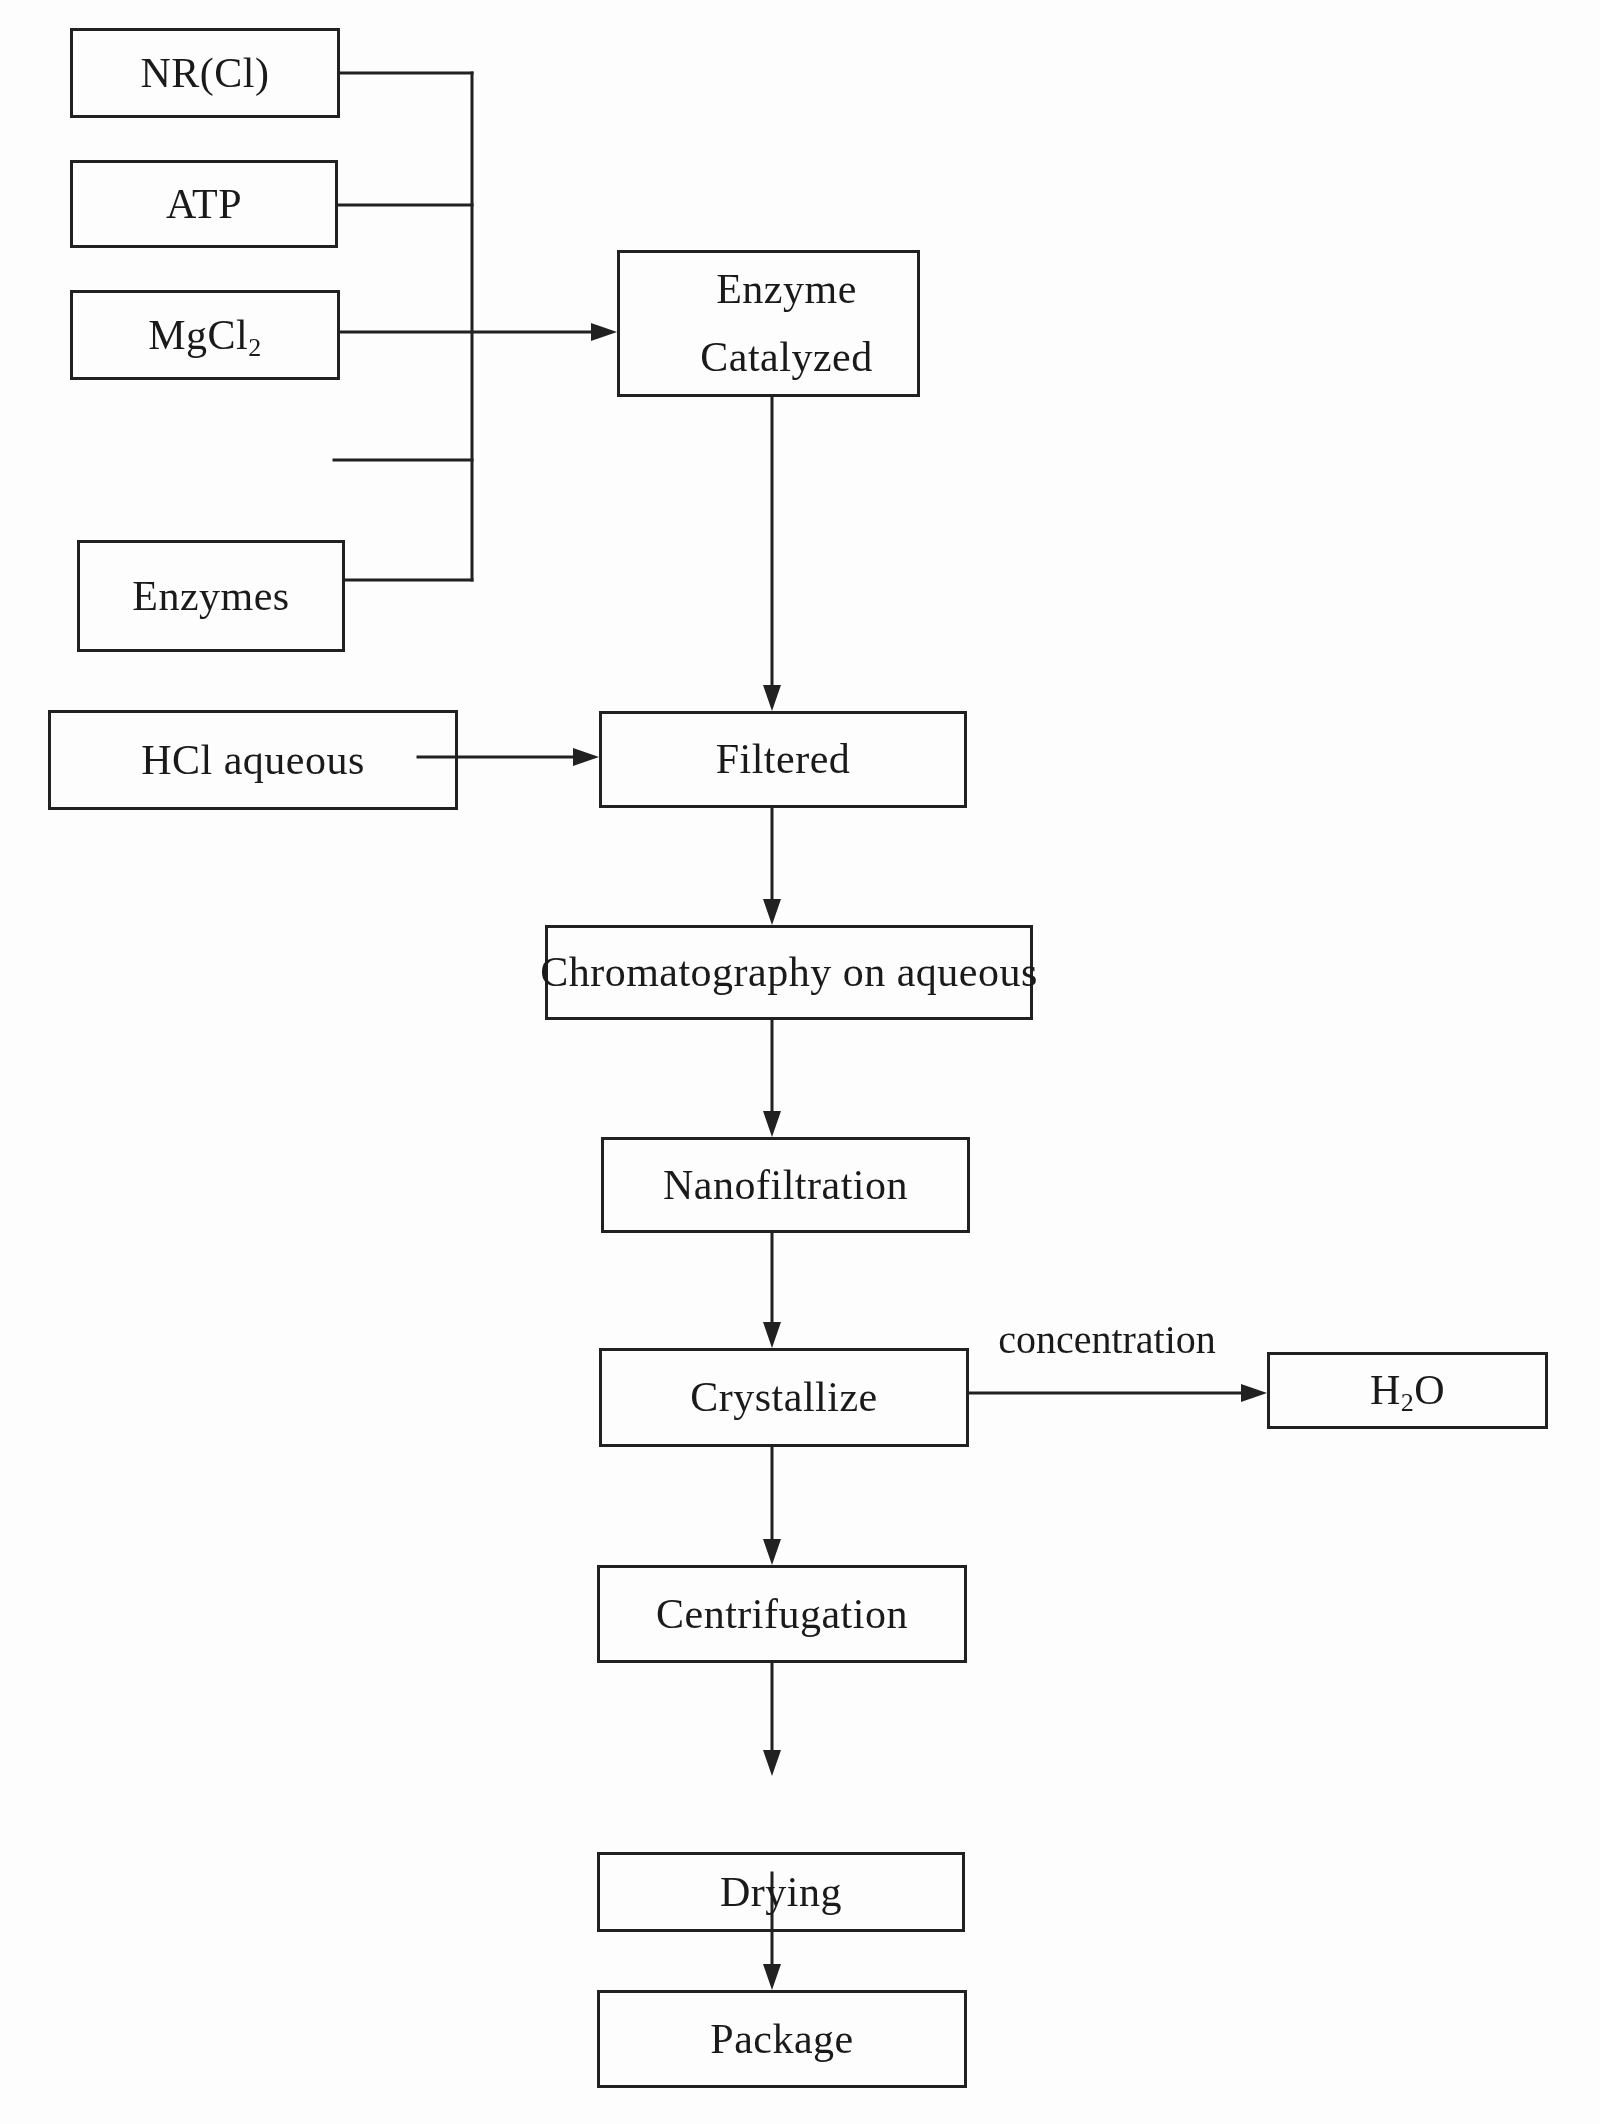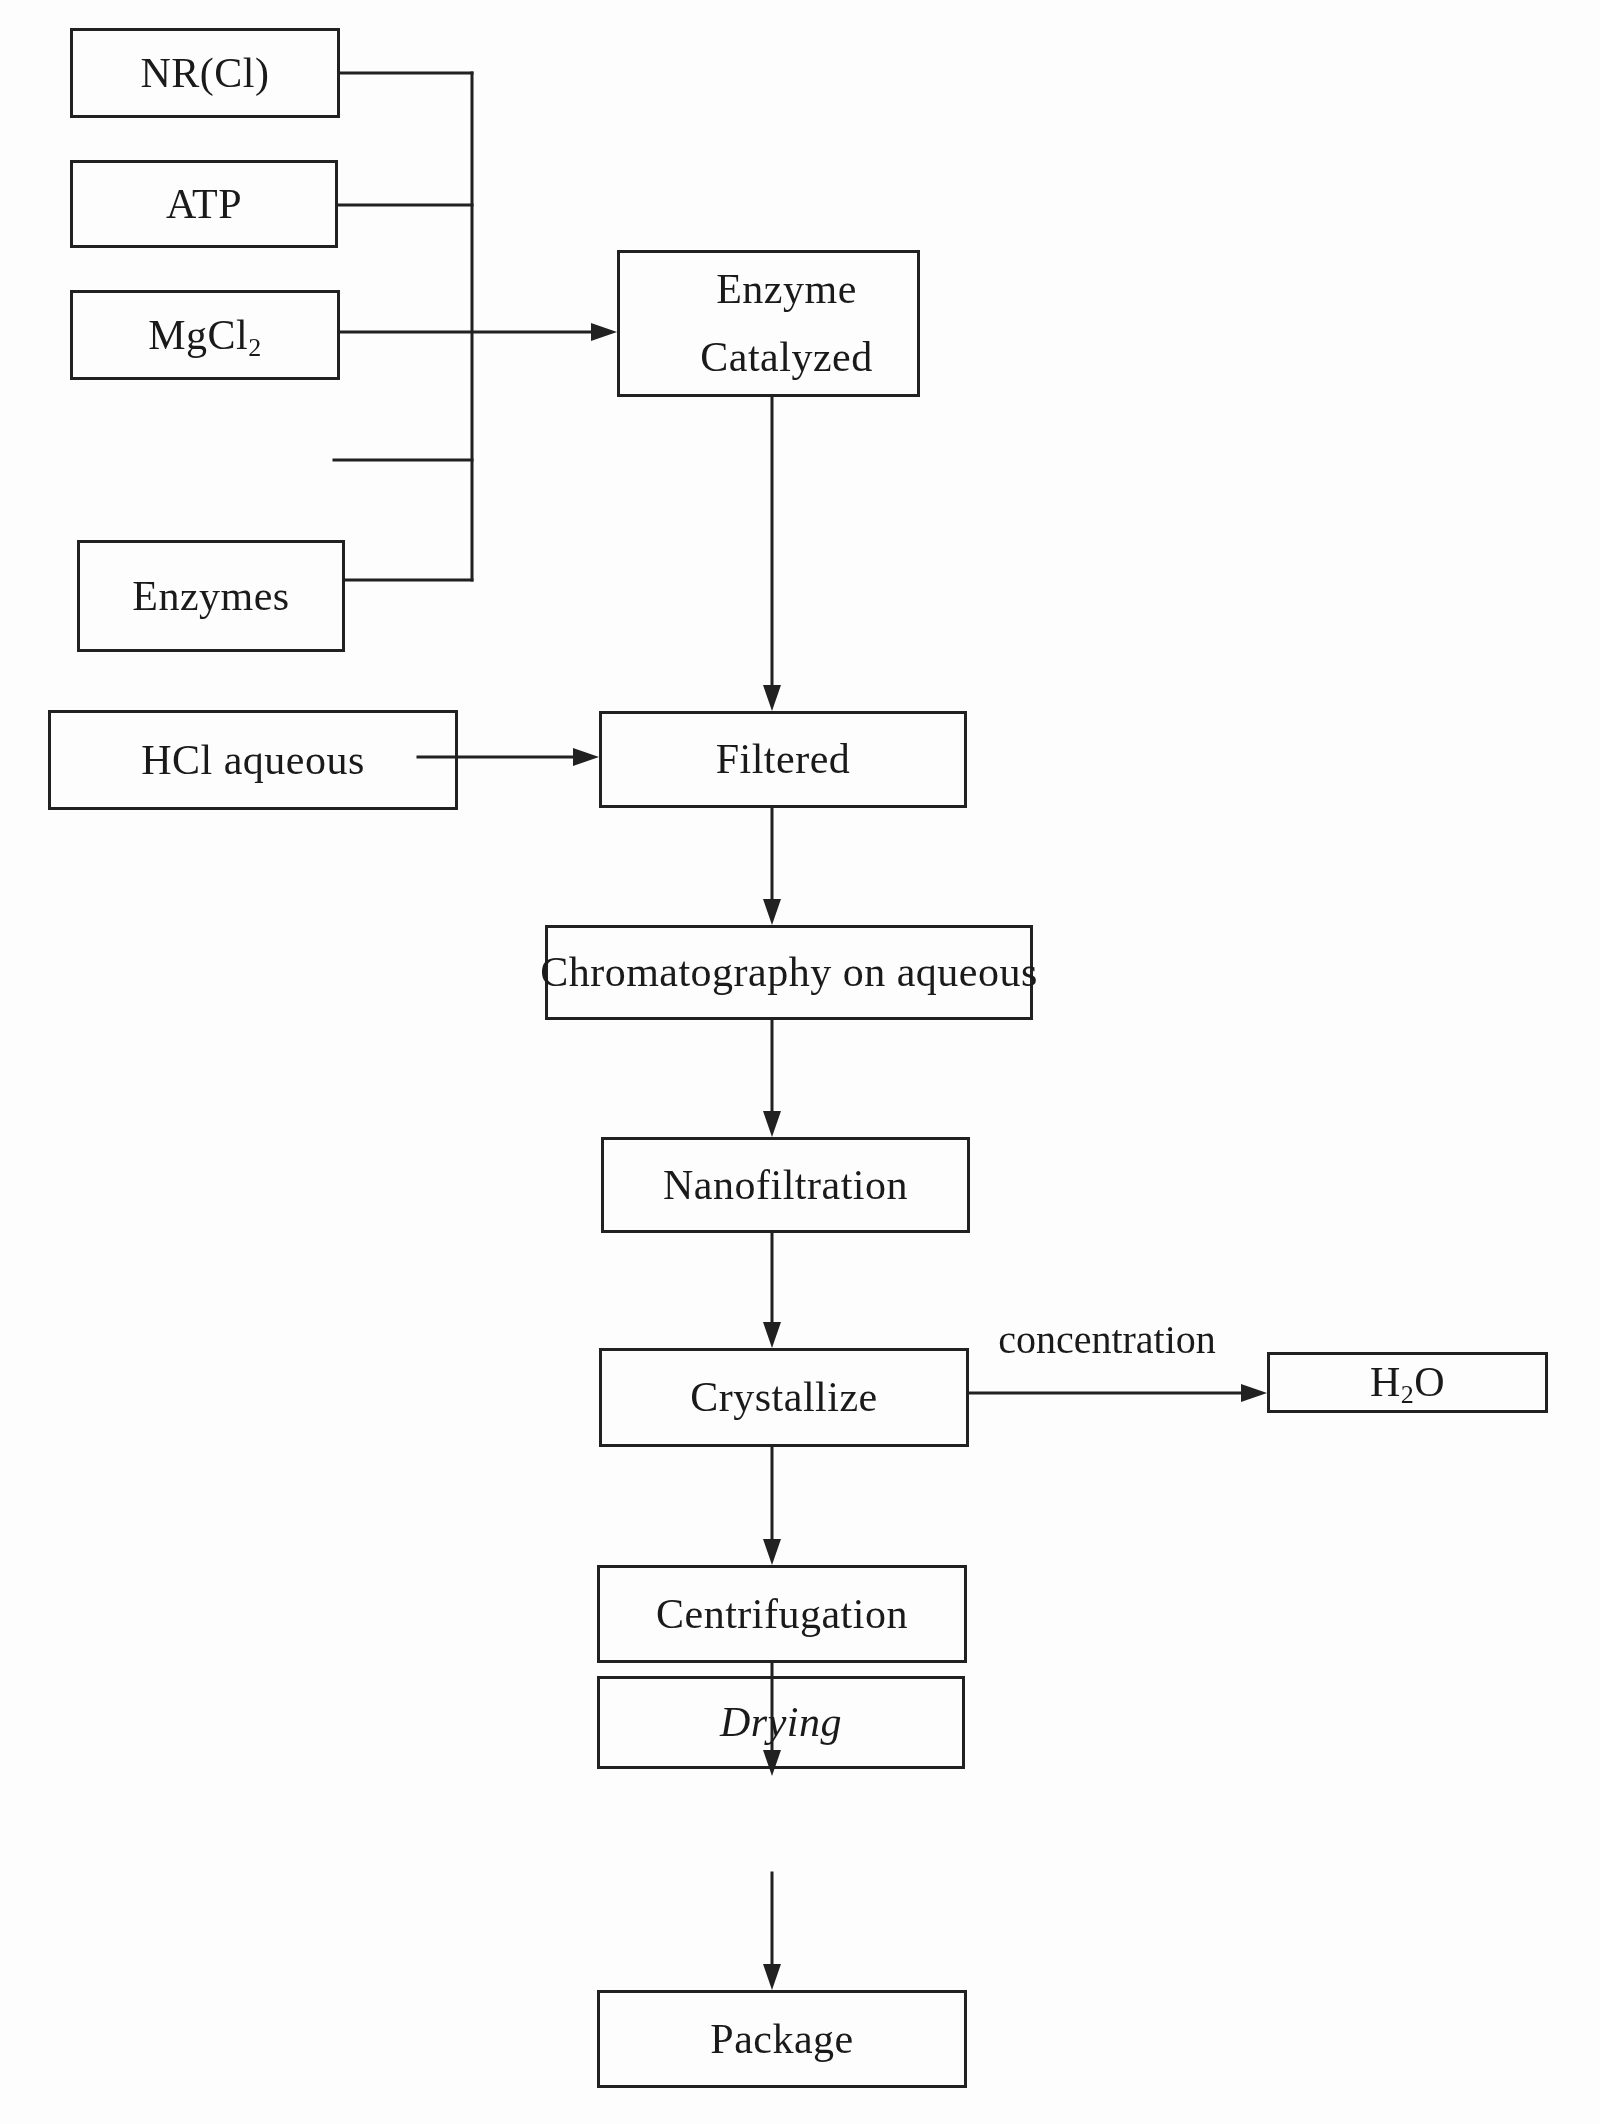--- a/index.html
+++ b/index.html
@@ -90,29 +90,29 @@
   </div>
 
   <div class="node" style="left:601px;top:1137px;width:369px;height:96px;">
     <span>Nanofiltration</span>
   </div>
 
   <div class="node" style="left:599px;top:1348px;width:370px;height:99px;">
     <span>Crystallize</span>
   </div>
 
-  <div class="node" style="left:1267px;top:1352px;width:281px;height:61px;">
+  <div class="node" style="left:1267px;top:1352px;width:281px;height:77px;">
     <span><span>H</span><sub class="chem">2</sub><span>O</span></span>
   </div>
 
   <div class="node" style="left:597px;top:1565px;width:370px;height:98px;">
     <span>Centrifugation</span>
   </div>
 
-  <div class="node" style="left:597px;top:1676px;width:368px;height:93px;font-style:italic;">
+  <div class="node" style="left:597px;top:1852px;width:368px;height:80px;">
     <span>Drying</span>
   </div>
 
   <div class="node" style="left:597px;top:1990px;width:370px;height:98px;">
     <span>Package</span>
   </div>
 
   <div class="edge-label" style="left:967px;top:1316px;width:280px;">concentration</div>
 
 </div>

